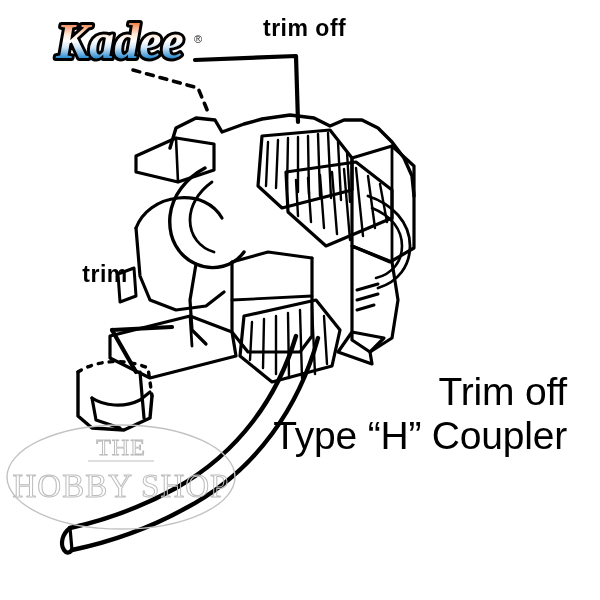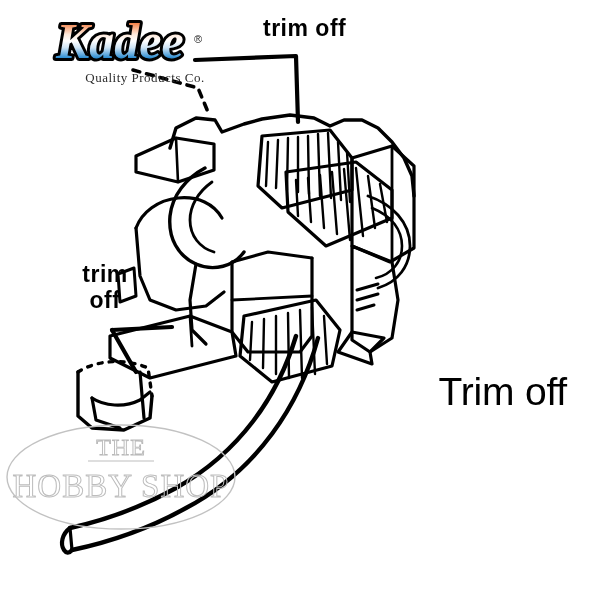--- a/index.html
+++ b/index.html
@@ -234,27 +234,26 @@
     <line x1="84" y1="40" x2="150" y2="40" stroke="#bdbdbd" stroke-width="1.2"></line>
     <text x="117" y="76" text-anchor="middle" font-family="Liberation Serif, serif" font-size="33" letter-spacing="1" fill="none" stroke="#bdbdbd" stroke-width="1">HOBBY SHOP</text>
   </svg>
 
   <div id="logo">
     <svg id="logo-wordmark" viewBox="0 0 170 58">
       <text x="6" y="46" font-family="Liberation Serif, serif" font-size="50" font-weight="bold" font-style="italic" stroke="#000000" stroke-width="6" stroke-linejoin="round" fill="none">Kadee</text>
       <text x="6" y="46" font-family="Liberation Serif, serif" font-size="50" font-weight="bold" font-style="italic" fill="url(#kadeeGrad)">Kadee</text>
     </svg>
     <span id="logo-reg">®</span>
-    <div id="logo-tagline">Quality Products Co.</div>
   </div>
 
   <div class="callout" id="callout-top">trim off</div>
 
   <div class="callout" id="callout-left">
     <span>trim</span>
-    <span class="line2">off</span>
   </div>
 
   <div id="instructions">
     <div>Trim off</div>
+    <div>Type “H” Coupler</div>
   </div>
 
 </div>
 
 </body></html>

